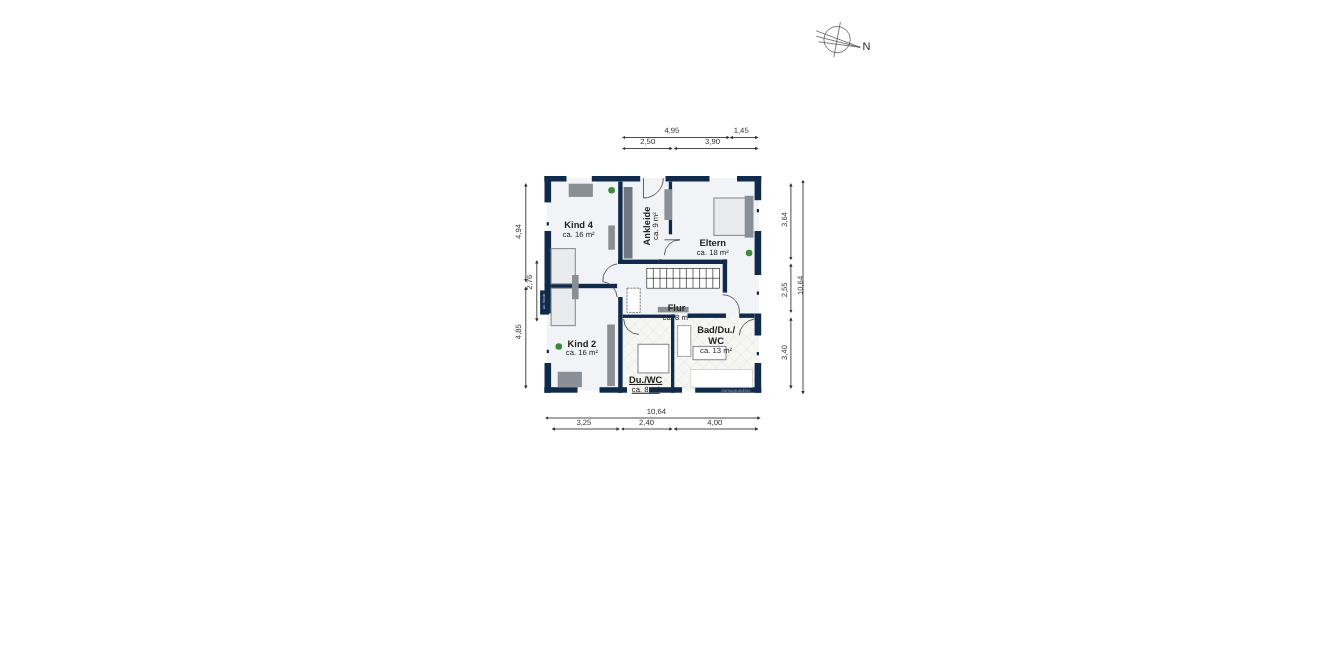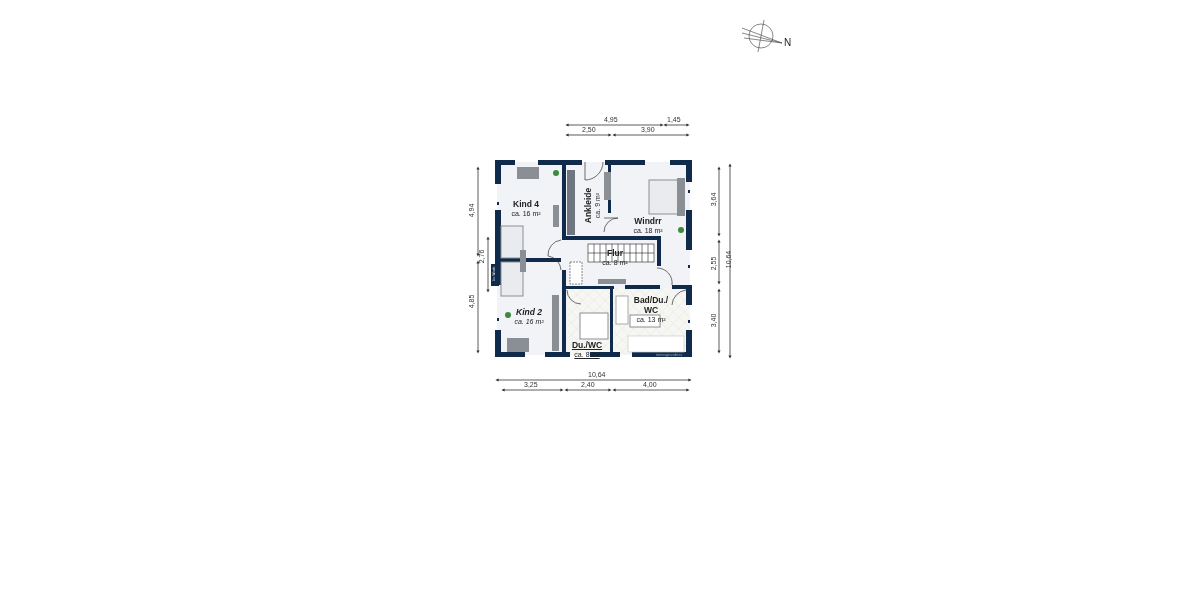--- a/index.html
+++ b/index.html
@@ -162,30 +162,30 @@
     <span>Kind 4</span>
     <span class="area">ca. 16 m²</span>
   </div>
 
   <div class="label-v" style="left:562px;top:196px;width:60px;">
     <span>Ankleide</span>
     <span class="area">ca. 9 m²</span>
   </div>
 
   <div class="label" style="left:648px;top:216px;">
-    <span>Windrr</span>
+    <span>Eltern</span>
     <span class="area">ca. 18 m²</span>
   </div>
 
-  <div class="label" style="left:615px;top:248px;">
+  <div class="label" style="left:615px;top:275px;">
     <span>Flur</span>
     <span class="area">ca. 8 m²</span>
   </div>
 
-  <div class="label" style="left:529px;top:307px;font-style:italic;">
+  <div class="label" style="left:529px;top:307px;">
     <span>Kind 2</span>
     <span class="area">ca. 16 m²</span>
   </div>
 
   <div class="label" style="left:587px;top:340px;text-decoration:underline;">
     <span>Du./WC</span>
     <span class="area">ca. 8 m²</span>
   </div>
 
   <div class="label" style="left:651px;top:295px;text-align:center;">

